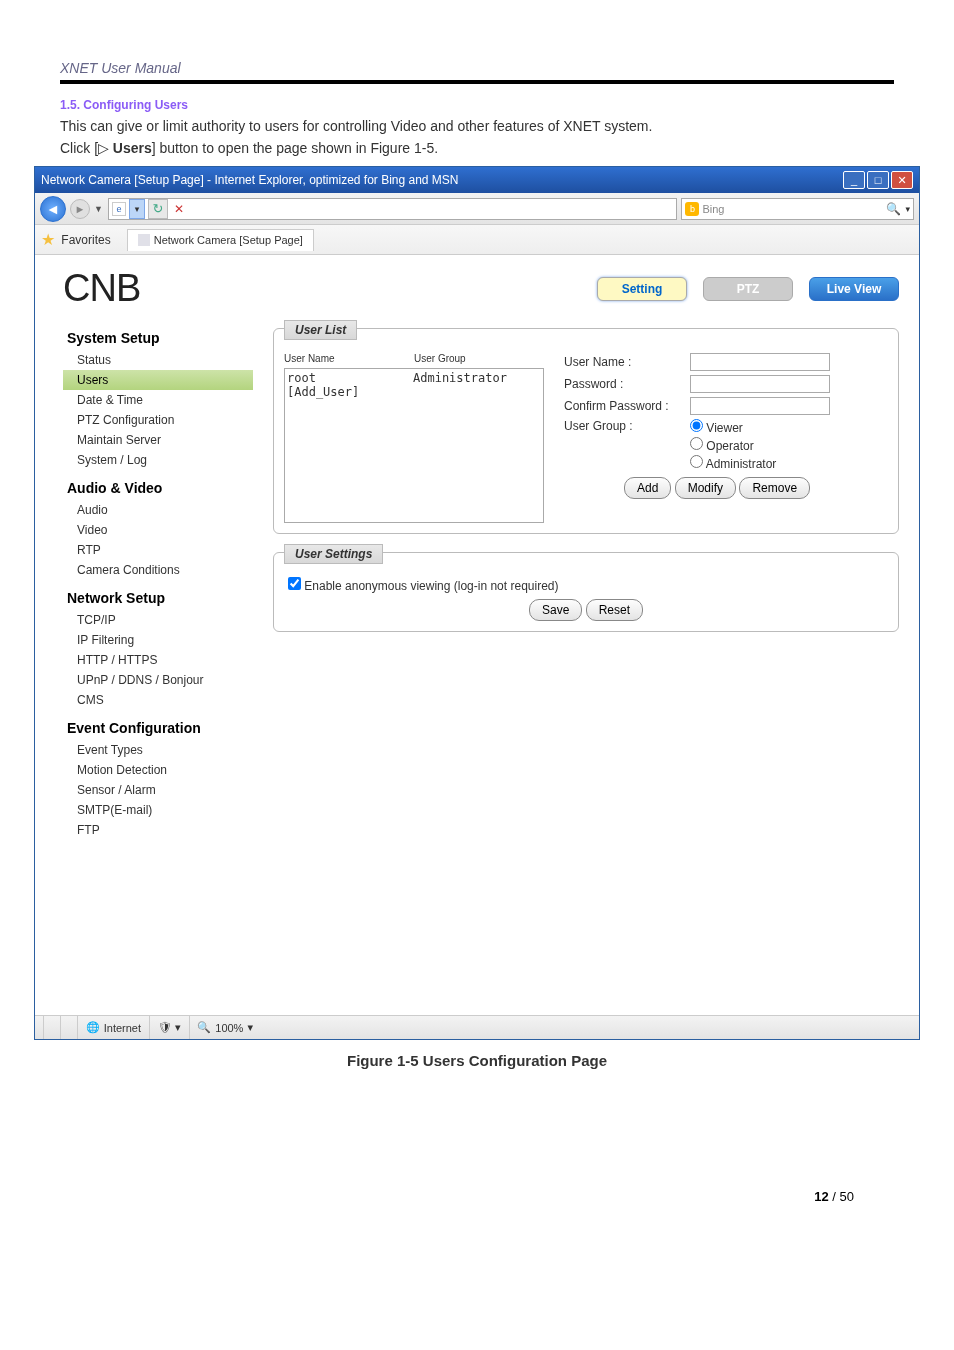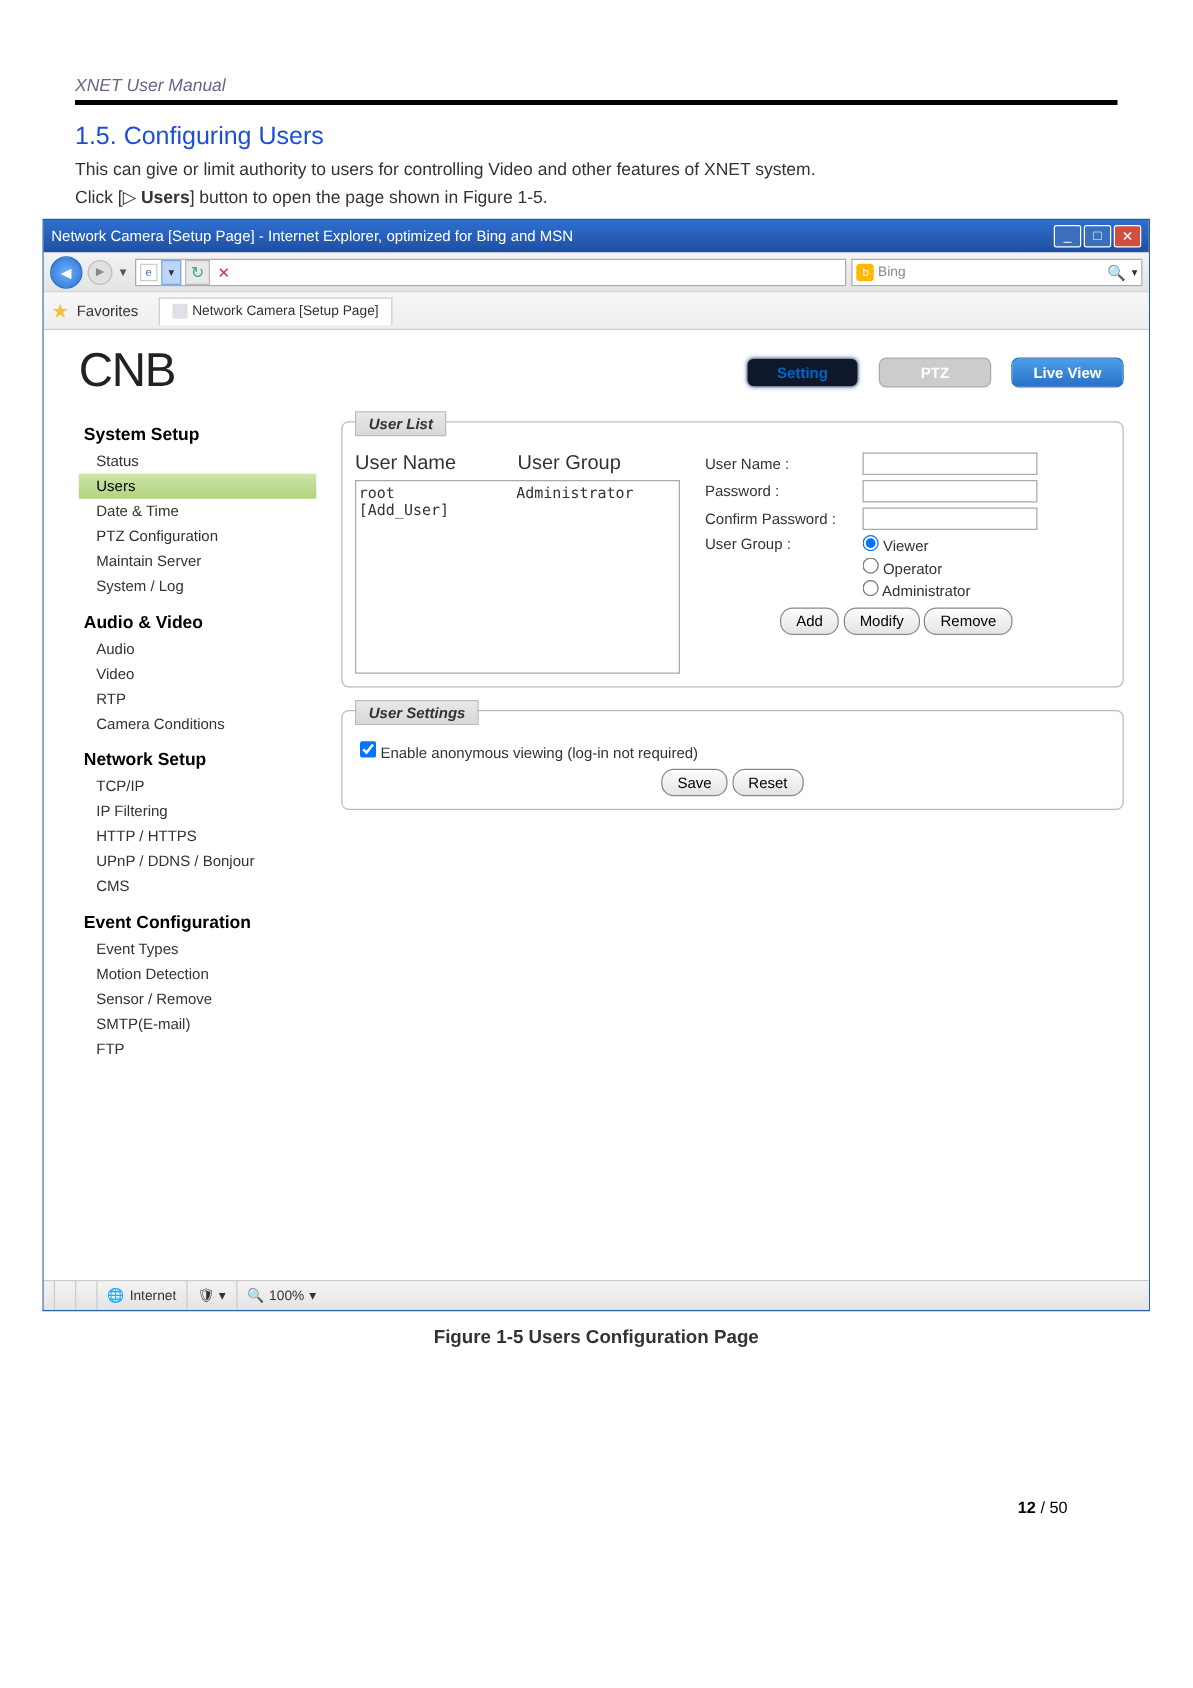--- a/index.html
+++ b/index.html
@@ -1,19 +1,19 @@
 <!DOCTYPE html>
 <html><head>
 <meta charset="utf-8">
 <style>
   * { box-sizing: border-box; margin: 0; padding: 0; }
   body { font-family: Arial, sans-serif; font-size: 12px; background: #fff; color: #333; width: 954px; }
   .doc-header-text { font-style: italic; color: #668; padding: 60px 60px 4px 60px; font-size: 14px; }
   .doc-divider { height: 4px; background: #000; margin: 0 60px 14px 60px; }
-  .section-title { font-weight: normal; font-size: 20px; margin: 0 60px 6px 60px; color: #1d4ed8; }
+  .section-title { font-weight: bold; font-size: 12px; margin: 0 60px 6px 60px; color: #8b5cf6; }
   .section-desc { font-size: 14px; margin: 0 60px 6px 60px; color: #333; }
   .section-click { font-size: 14px; margin: 0 60px 10px 60px; color: #333; }
   .ie-window { margin: 0 34px; border: 1px solid #2b5fa0; }
   .ie-titlebar { height: 26px; background: linear-gradient(#2f6fd0,#1e4fa0); color: #fff; display: flex; align-items: center; padding: 0 6px; font-size: 12px; }
   .ie-titlebar .title-text { flex: 1; }
   .ie-titlebar .win-btns { display: flex; gap: 2px; }
   .win-btn { width: 22px; height: 18px; border: 1px solid #fff; border-radius: 2px; display:flex; align-items:center; justify-content:center; font-size: 11px; }
   .win-btn.close { background: #d05040; }
   .win-btn.min, .win-btn.max { background: #3a6fc0; }
   .ie-toolbar { height: 32px; background: linear-gradient(#f3f3f3,#e4e4e4); display:flex; align-items:center; padding: 0 5px; gap: 4px; border-bottom: 1px solid #ccc; }
@@ -35,37 +35,37 @@
   .fav-star { color:#f5c040; font-size:16px; }
   .fav-label { font-size:12px; }
   .ie-tab { height:22px; border:1px solid #ccc; border-bottom:none; background:#fff; display:flex; align-items:center; padding:0 10px; gap:4px; font-size:11px; }
   .tab-icon { width:12px; height:12px; display:inline-block; background:#e0e0e8;}
 
   .page-body { background:#fff; padding: 12px 20px 10px 28px; min-height: 760px; }
   .top-row { display:flex; align-items:center; }
   .logo { font-family: Arial Black, Arial, sans-serif; font-size: 38px; color:#222; letter-spacing:-1px; flex:0 0 auto; }
   .top-buttons { margin-left:auto; display:flex; gap:16px; }
   .topbtn { width:90px; height:24px; border-radius:6px; display:flex; align-items:center; justify-content:center; font-size:12px; font-weight:bold; border:1px solid #aaa; cursor:pointer; }
-  .topbtn.setting { background:#0f172a; color:#0066cc; box-shadow: 0 0 3px #7da7e8; }
+  .topbtn.setting { background:#fef9c3; color:#0066cc; box-shadow: 0 0 3px #7da7e8; }
   .topbtn.ptz { background:#ccc; color:#fff; }
   .topbtn.live { background: linear-gradient(#4aa0e8,#2a70c8); color:#fff; border:1px solid #2a70c8; }
 
   .main-cols { display:flex; gap:20px; margin-top:18px; }
   .left-nav { width: 190px; }
   .nav-group-title { font-weight:bold; font-size:14px; color:#000; margin: 2px 0 4px 4px; }
   .nav-item { font-size:12px; color:#333; padding: 3px 0 3px 14px; cursor:pointer; }
   .nav-item.selected { background: linear-gradient(#cde3a8,#b3d47e); color:#000; }
   .nav-group { margin-bottom: 10px; }
 
   .right-pane { flex:1; }
   .box { border:1px solid #bbb; border-radius:6px; padding: 0 10px 10px 10px; margin-bottom: 18px; position:relative; }
   .box-title { position: relative; top:-9px; left:0; background: linear-gradient(#e8e8e8,#d8d8d8); border:1px solid #bbb; padding:2px 10px; font-size:12px; font-weight:bold; display:inline-block;font-style:italic; }
   .user-list-area { display:flex; gap: 20px; }
   .user-table { width: 260px; }
-  .ut-header { display:flex; font-size:16px; color:#333; padding: 4px 0; }
+  .ut-header { display:flex; font-size:10px; color:#333; padding: 4px 0; }
   .ut-header .col1 { width:130px; }
   .ut-list { border:1px solid #aaa; height: 155px; font-family: monospace; font-size:12px; padding:2px; background:#fff; overflow:auto; }
   .ut-row { display:flex; }
   .ut-row .c1 { width:126px; }
   .form-col { flex:1; font-size:12px; }
   .frow { display:flex; align-items:center; margin: 4px 0; gap:6px; }
   .frow label { width:120px; }
   .frow input[type=text], .frow input[type=password] { width:140px; height:18px; border:1px solid #aaa; padding:0 3px; font-size:12px; }
   .radio-col { display:flex; flex-direction:column; gap:2px; }
   .btn-row { margin-top:6px; padding-left:60px; }
@@ -157,21 +157,21 @@
           <div class="nav-item">TCP/IP</div>
           <div class="nav-item">IP Filtering</div>
           <div class="nav-item">HTTP / HTTPS</div>
           <div class="nav-item">UPnP / DDNS / Bonjour</div>
           <div class="nav-item">CMS</div>
         </div>
         <div class="nav-group">
           <div class="nav-group-title">Event Configuration</div>
           <div class="nav-item">Event Types</div>
           <div class="nav-item">Motion Detection</div>
-          <div class="nav-item">Sensor / Remove</div>
+          <div class="nav-item">Sensor / Alarm</div>
           <div class="nav-item">SMTP(E-mail)</div>
           <div class="nav-item">FTP</div>
         </div>
       </div>
 
       <div class="right-pane">
         <div class="box">
           <div class="box-title">User List</div>
           <div class="user-list-area">
             <div class="user-table">

